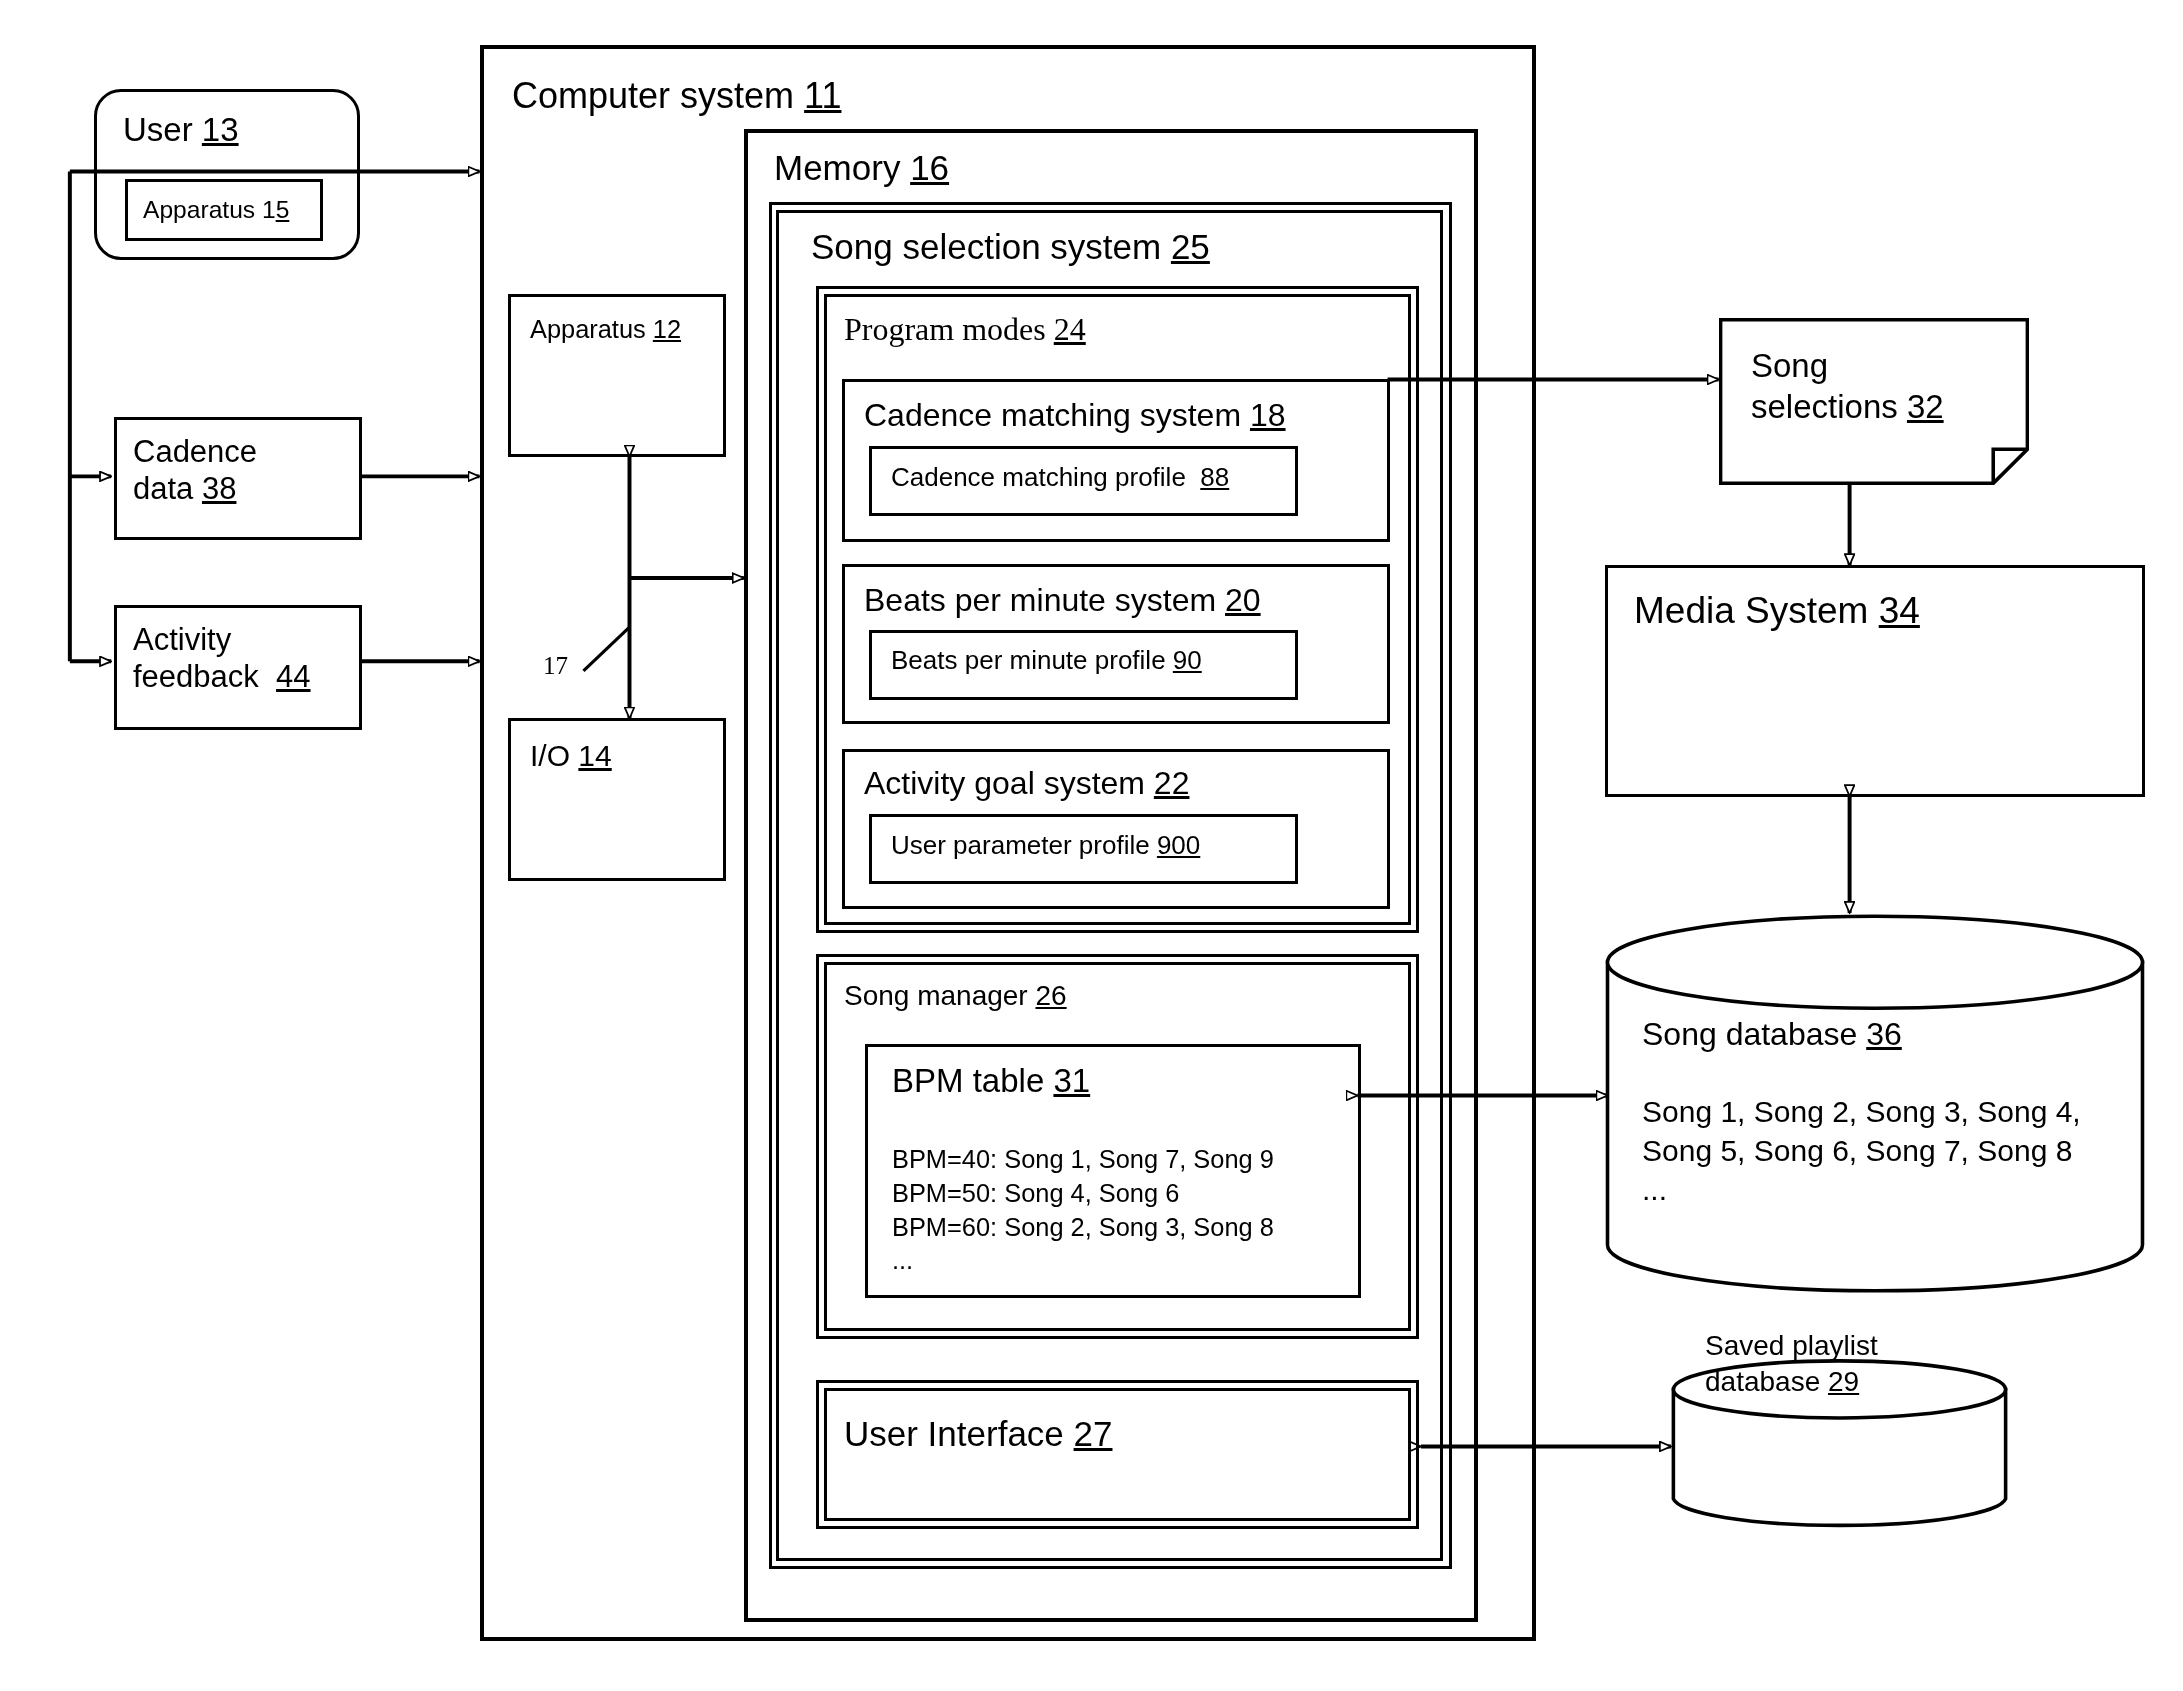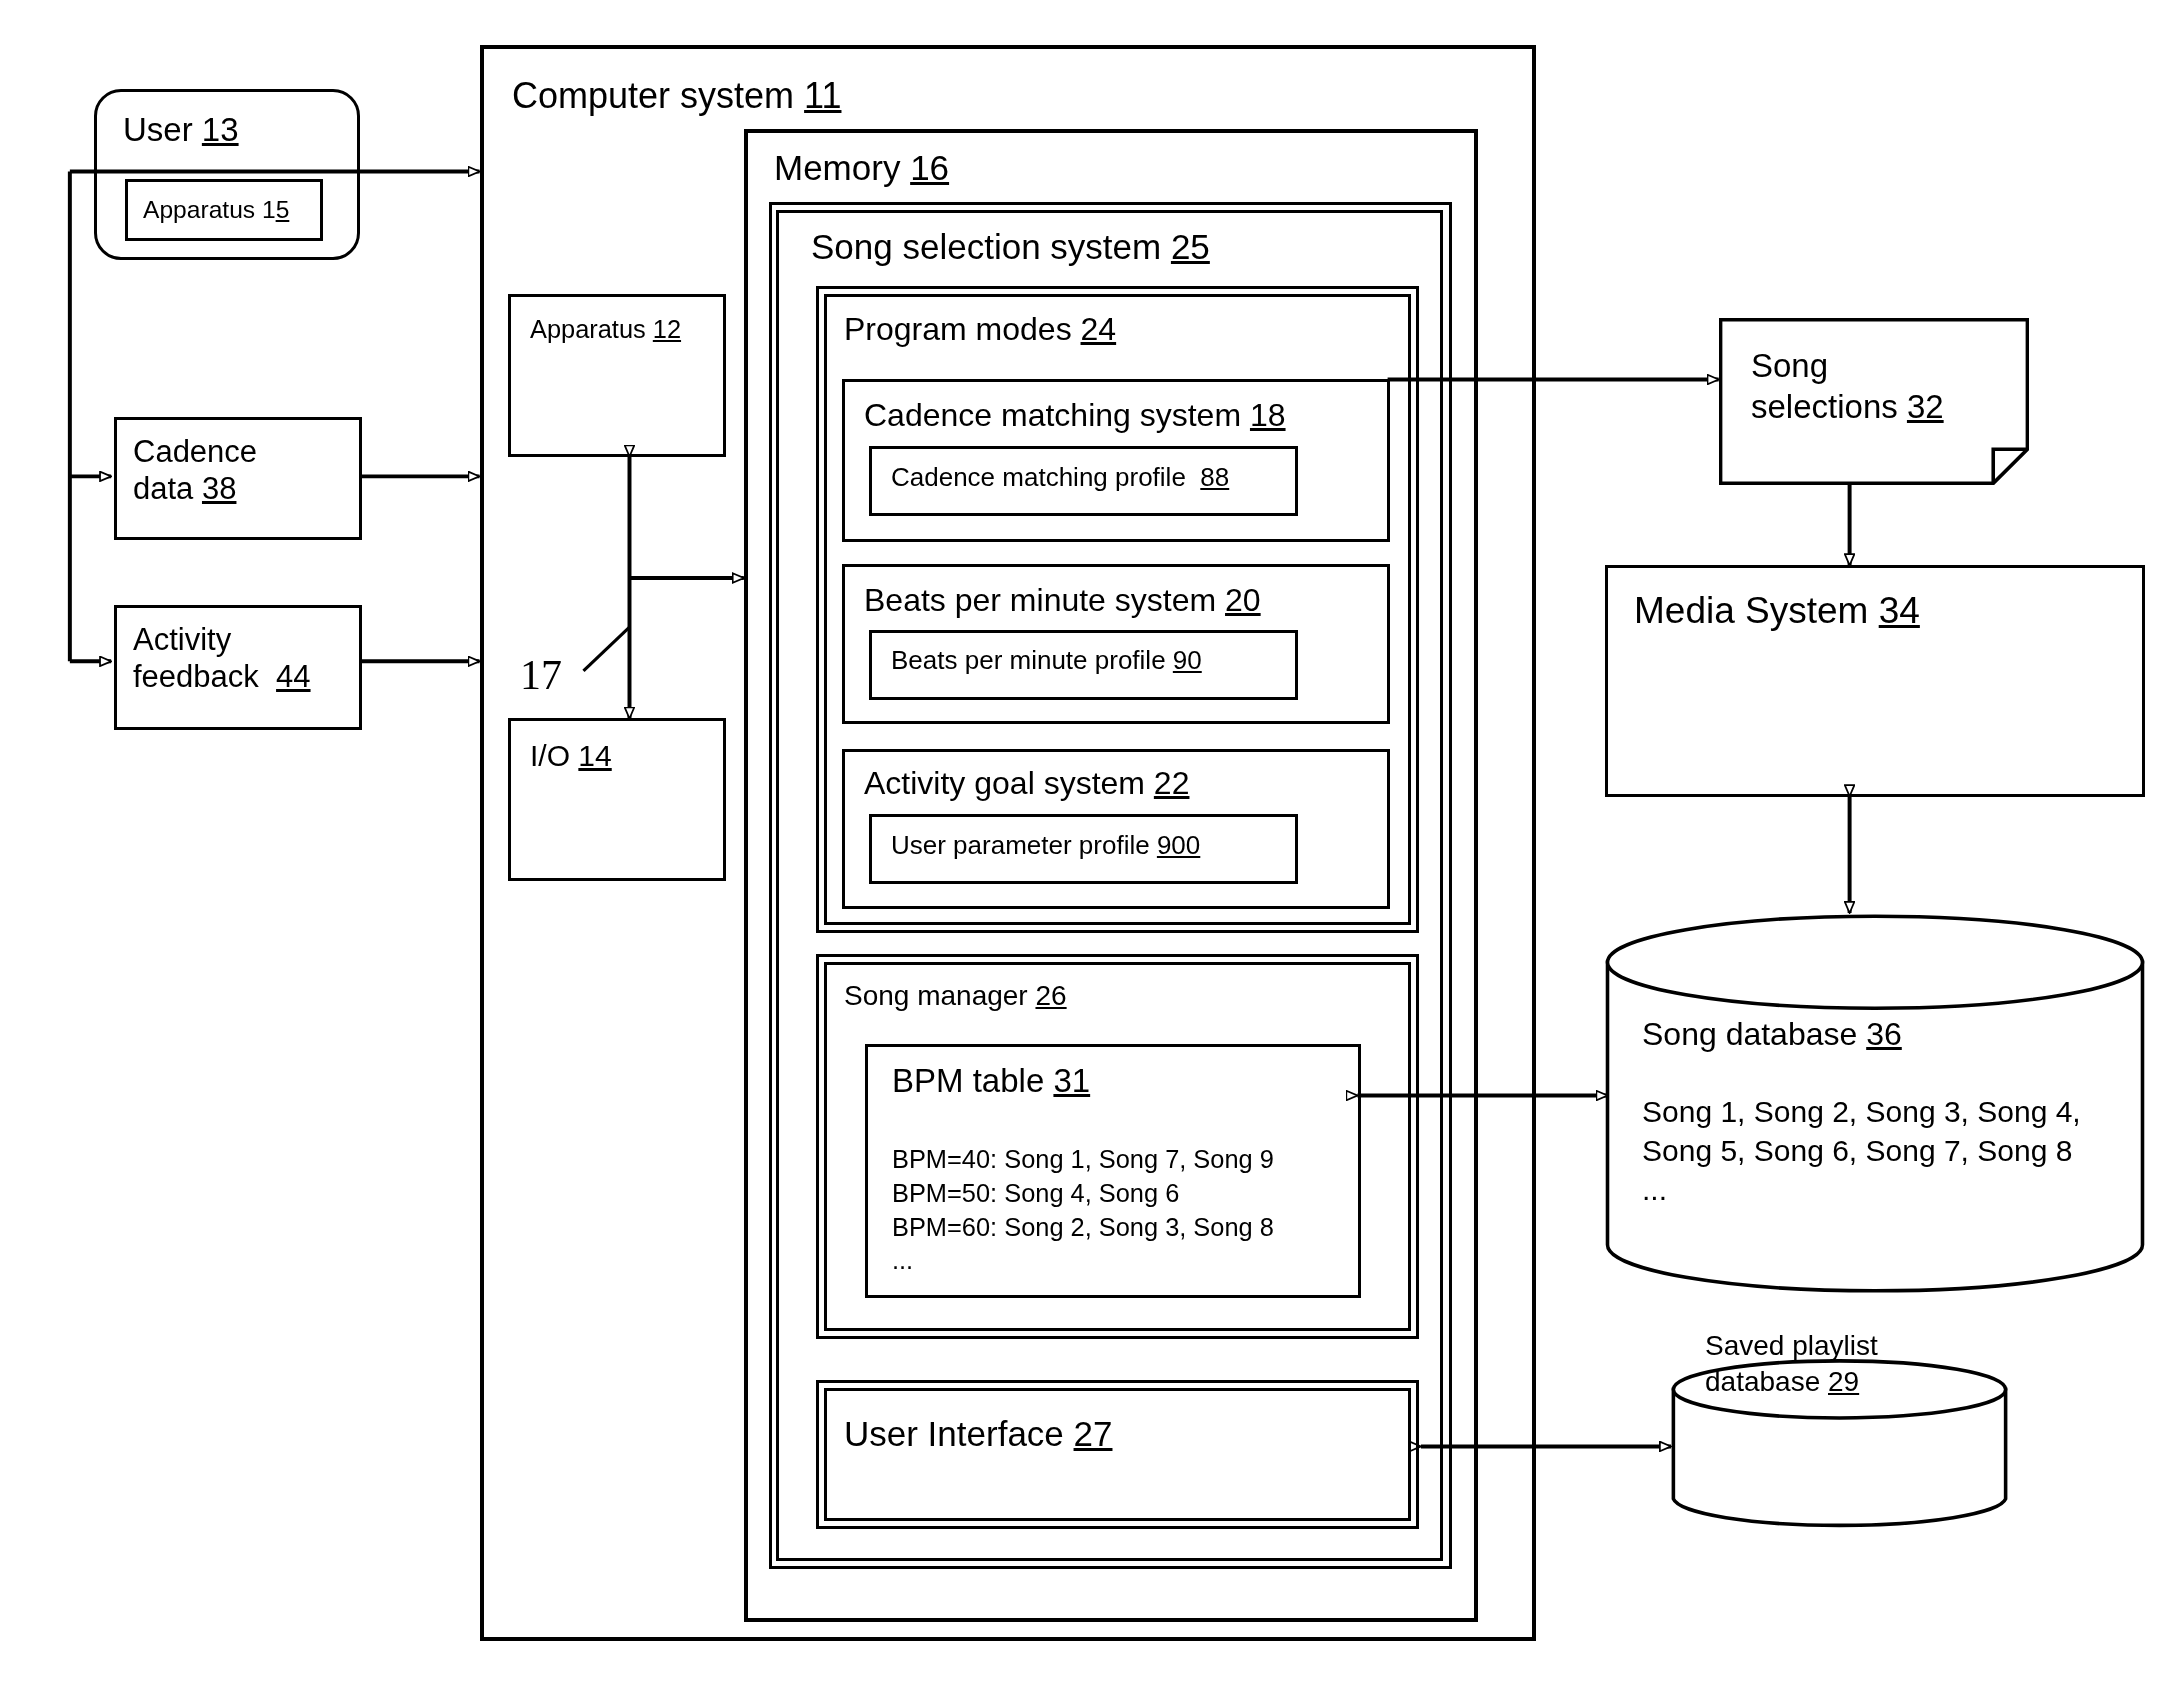--- a/index.html
+++ b/index.html
@@ -106,32 +106,32 @@
 
   <div class="box box-thick" style="left:480px; top:45px; width:1056px; height:1596px;"></div>
   <div class="lbl" style="left:512px; top:75px; font-size:36px;"><span>Computer system</span> <span class="u">11</span></div>
 
   <div class="box" style="left:508px; top:294px; width:218px; height:163px;"></div>
   <div class="lbl" style="left:530px; top:315px; font-size:25.4px;"><span>Apparatus</span> <span class="u">12</span></div>
 
   <div class="box" style="left:508px; top:718px; width:218px; height:163px;"></div>
   <div class="lbl" style="left:530px; top:738px; font-size:30px;"><span>I/O</span> <span class="u">14</span></div>
 
-  <div class="lbl" style="left:520px; top:651px; font-size:42px; font-family:'Liberation Serif', serif;"><span>17</span></div>
+  <div class="lbl" style="left:543px; top:651px; font-size:25px; font-family:'Liberation Serif', serif;"><span>17</span></div>
 
   <div class="box box-thick" style="left:744px; top:129px; width:734px; height:1493px;"></div>
   <div class="lbl" style="left:774px; top:147px; font-size:35px;"><span>Memory</span> <span class="u">16</span></div>
 
   <div class="dbl-outer" style="left:769px; top:202px; width:683px; height:1367px;"></div>
   <div class="dbl-inner" style="left:776px; top:210px; width:667px; height:1351px;"></div>
   <div class="lbl" style="left:811px; top:226px; font-size:35px;"><span>Song selection system</span> <span class="u">25</span></div>
 
   <div class="dbl-outer" style="left:816px; top:286px; width:603px; height:647px;"></div>
   <div class="dbl-inner" style="left:824px; top:294px; width:587px; height:631px;"></div>
-  <div class="lbl" style="left:844px; top:311px; font-size:32px;"><span>Program modes</span> <span class="u">24</span></div>
+  <div class="lbl" style="left:844px; top:311px; font-size:32px;font-family:Liberation Serif, serif;"><span>Program modes</span> <span class="u">24</span></div>
 
   <div class="box" style="left:842px; top:379px; width:548px; height:163px;"></div>
   <div class="lbl" style="left:864px; top:397px; font-size:32px;"><span>Cadence matching system</span> <span class="u">18</span></div>
   <div class="box" style="left:869px; top:446px; width:429px; height:70px;"></div>
   <div class="lbl" style="left:891px; top:462px; font-size:26px;"><span>Cadence matching profile </span> <span class="u">88</span></div>
 
   <div class="box" style="left:842px; top:564px; width:548px; height:160px;"></div>
   <div class="lbl" style="left:864px; top:582px; font-size:32px;"><span>Beats per minute system</span> <span class="u">20</span></div>
   <div class="box" style="left:869px; top:630px; width:429px; height:70px;"></div>
   <div class="lbl" style="left:891px; top:645px; font-size:26px;"><span>Beats per minute profile</span> <span class="u">90</span></div>

